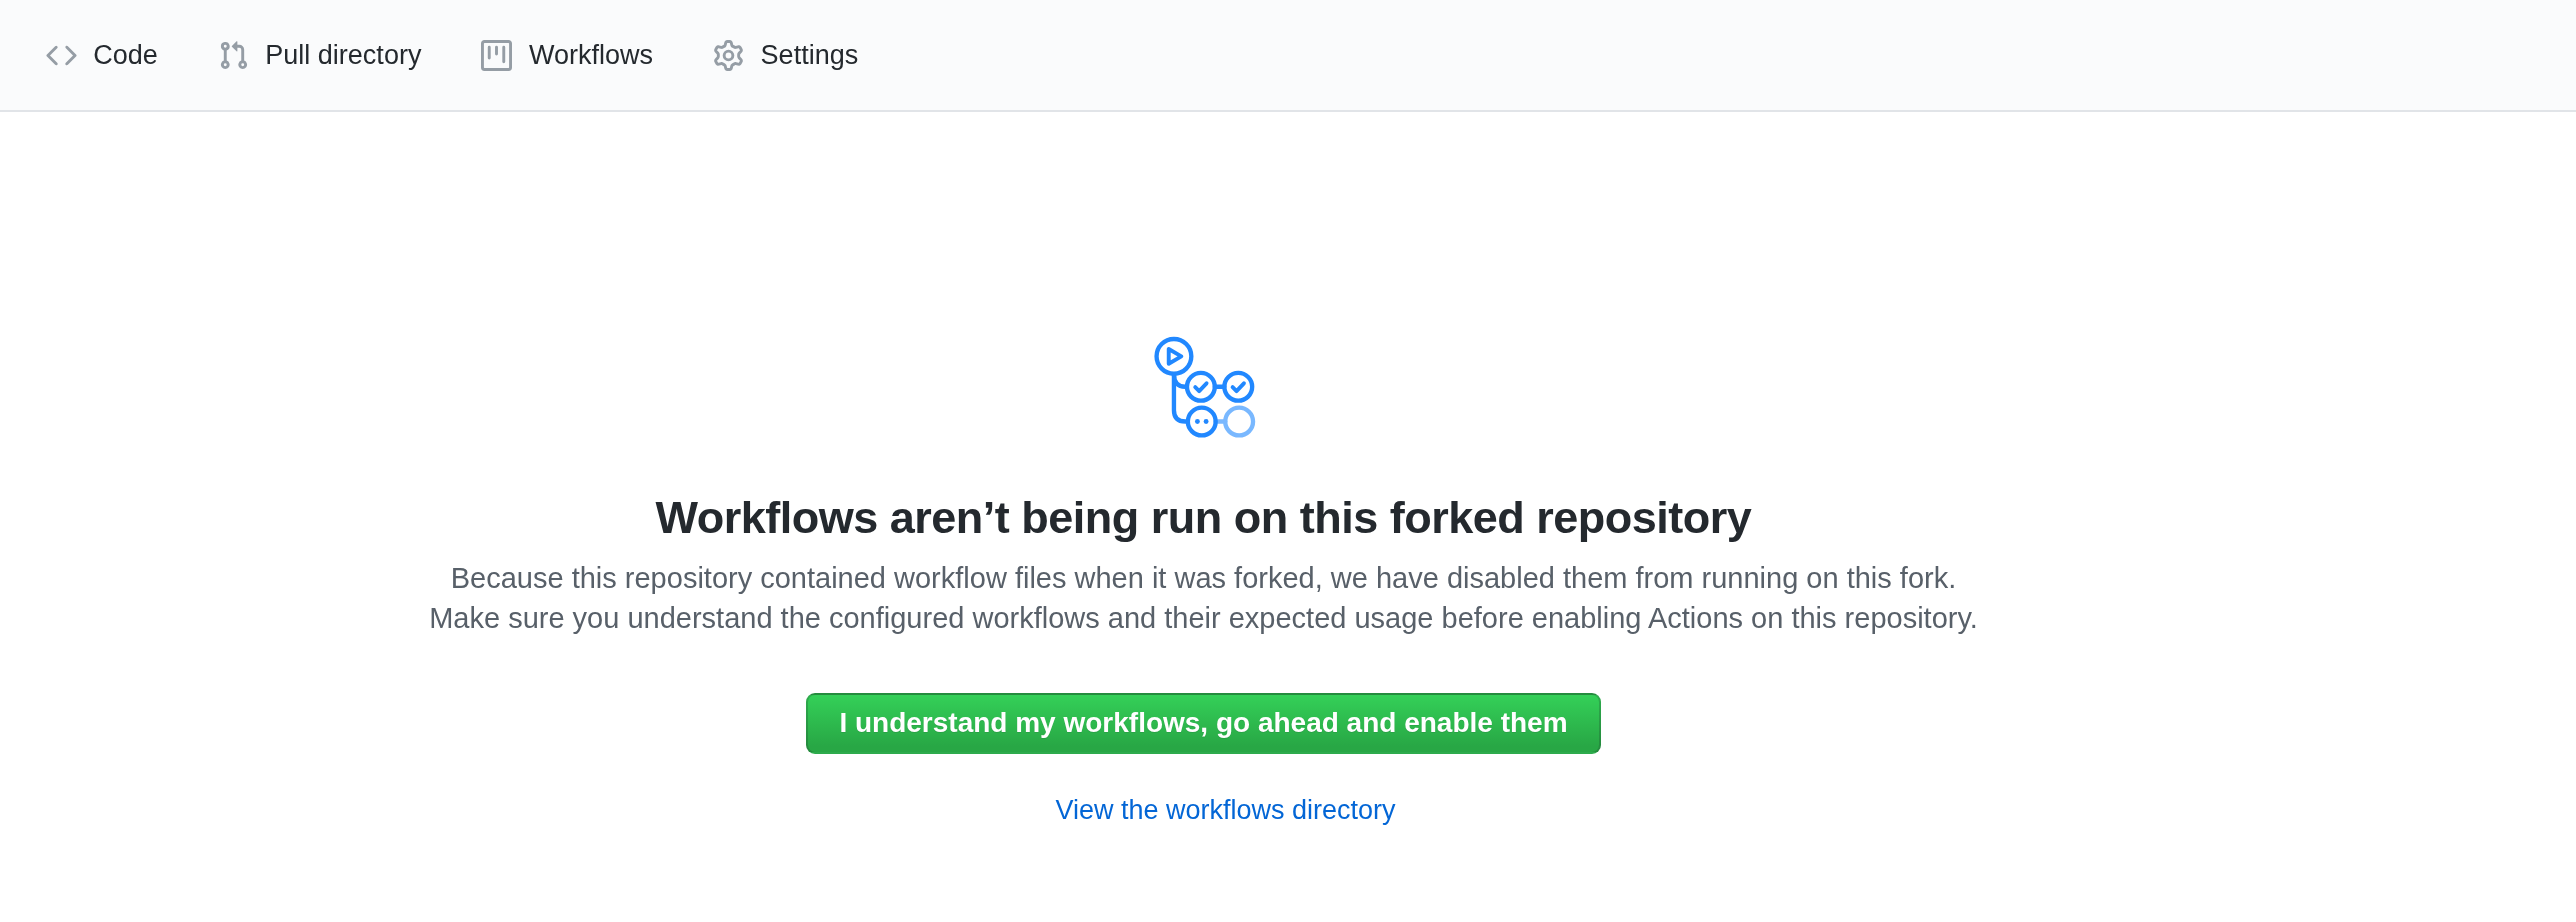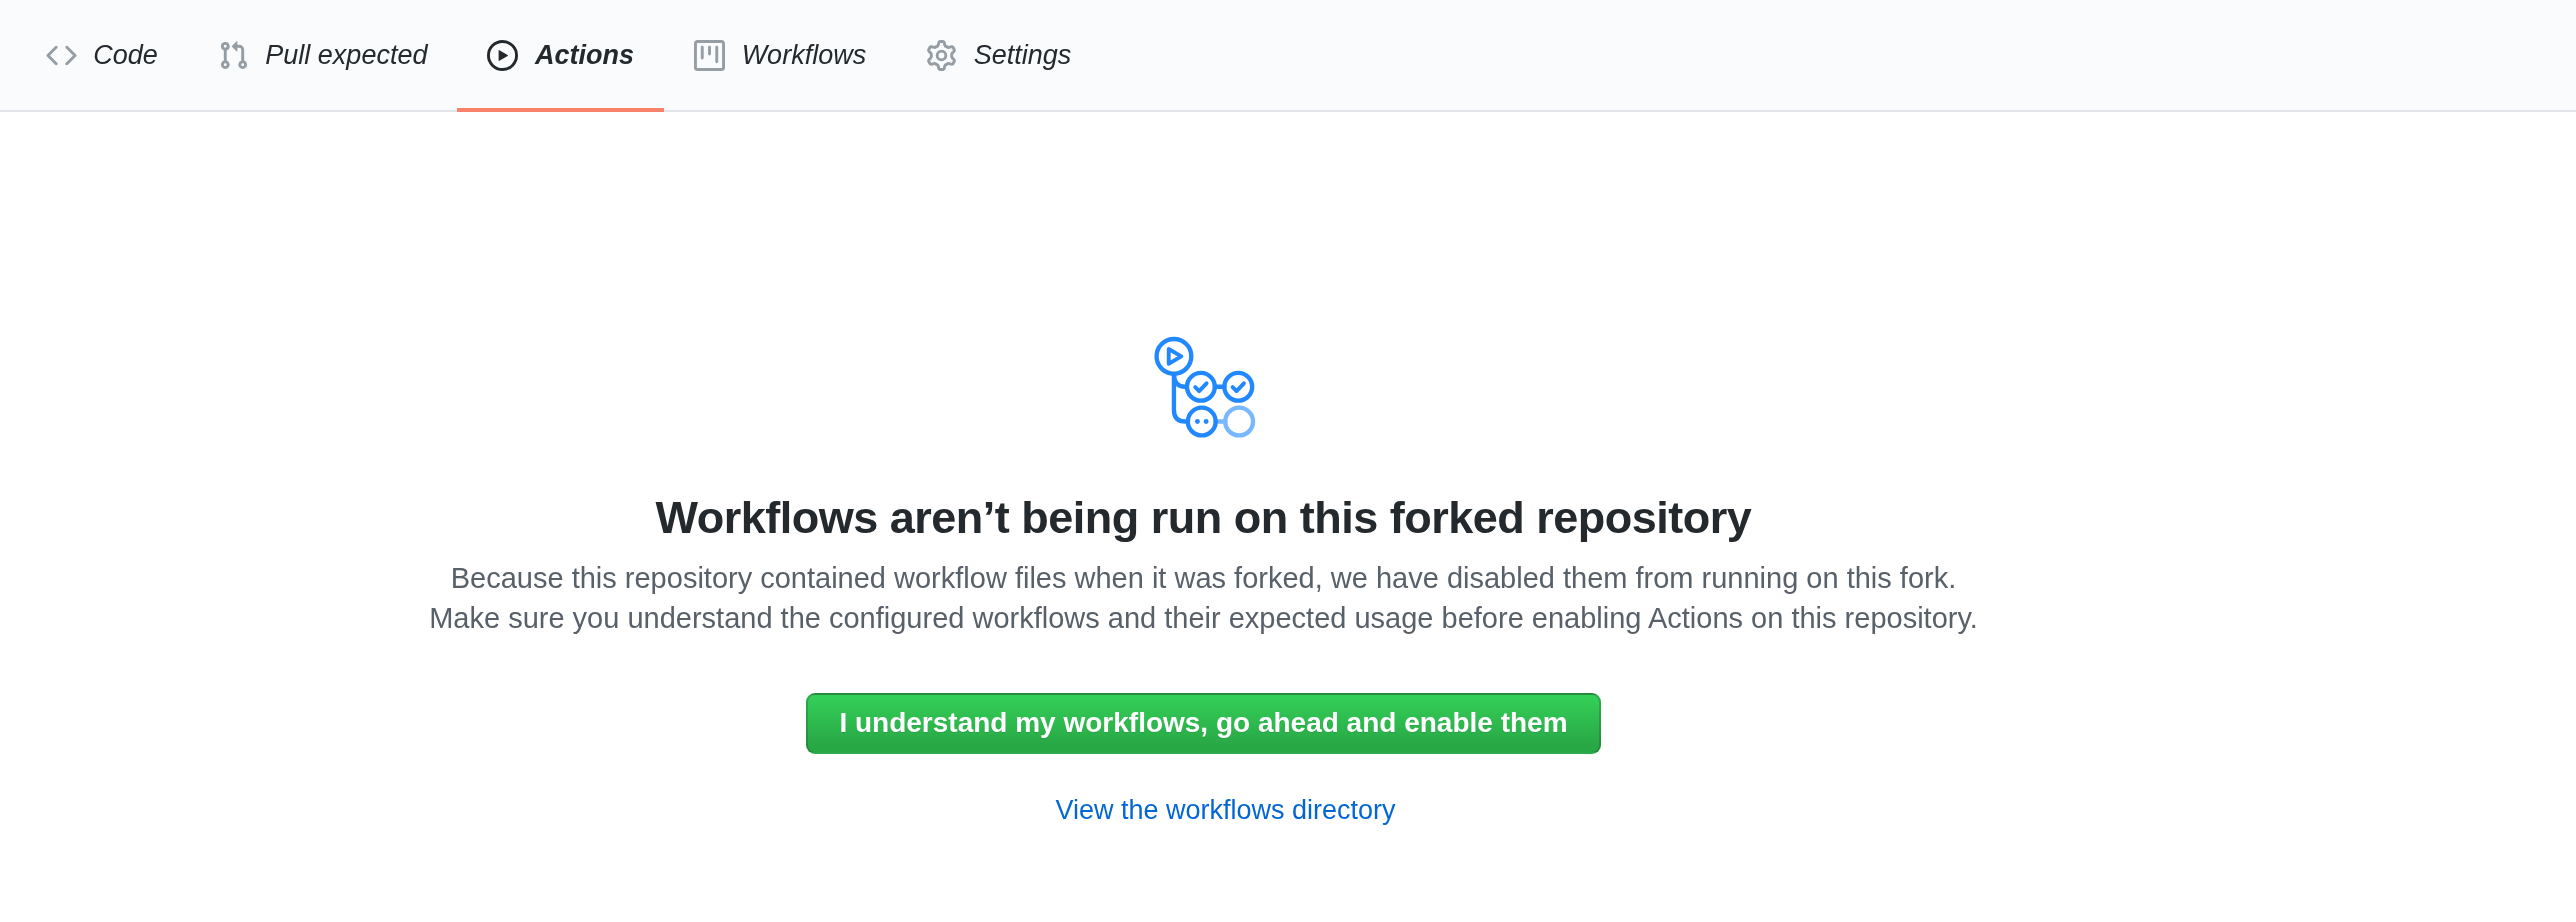--- a/index.html
+++ b/index.html
@@ -24,21 +24,20 @@
     display: flex;
     align-items: center;
     padding: 0 30px;
     font-size: 27px;
     line-height: 1;
     color: #24292e;
     text-decoration: none;
     position: relative;
     cursor: pointer;
     white-space: nowrap;
-    font-style: italic;
   }
   .tab .octicon { fill: #959da5; margin-right: 16.6px; display: block; }
   .tab.active { font-weight: 700; }
   .tab.active .octicon { fill: #24292e; }
   .tab.active::after {
     content: "";
     position: absolute;
     left: 0; right: 0; bottom: -2px;
     height: 3.9px;
     background: #f9826c;
@@ -106,29 +105,23 @@
     <svg class="octicon" width="31" height="31" viewBox="0 0 16 16" aria-hidden="true">
       <path d="m11.28 3.22 4.25 4.25a.75.75 0 0 1 0 1.06l-4.25 4.25a.749.749 0 0 1-1.275-.326.749.749 0 0 1 .215-.734L13.94 8l-3.69-3.72a.749.749 0 0 1 .326-1.275.749.749 0 0 1 .734.215Zm-6.56 0a.751.751 0 0 1 1.042.018.751.751 0 0 1 .018 1.042L2.06 8l3.72 3.72a.749.749 0 0 1-.326 1.275.749.749 0 0 1-.734-.215L.47 8.53a.75.75 0 0 1 0-1.06Z"></path>
     </svg>
     <span>Code</span>
   </a>
 
   <a class="tab">
     <svg class="octicon" width="31" height="31" viewBox="0 0 16 16" aria-hidden="true">
       <path d="M1.5 3.25a2.25 2.25 0 1 1 3 2.122v5.256a2.251 2.251 0 1 1-1.5 0V5.372A2.25 2.25 0 0 1 1.5 3.25Zm5.677-.177L9.573.677A.25.25 0 0 1 10 .854V2.5h1A2.5 2.5 0 0 1 13.5 5v5.628a2.251 2.251 0 1 1-1.5 0V5a1 1 0 0 0-1-1h-1v1.646a.25.25 0 0 1-.427.177L7.177 3.427a.25.25 0 0 1 0-.354ZM3.75 2.5a.75.75 0 1 0 0 1.5.75.75 0 0 0 0-1.5Zm0 9.5a.75.75 0 1 0 0 1.5.75.75 0 0 0 0-1.5Zm8.25.75a.75.75 0 1 0 1.5 0 .75.75 0 0 0-1.5 0Z"></path>
     </svg>
-    <span>Pull expected</span>
+    <span>Pull directory</span>
   </a>
 
-  <a class="tab active">
-    <svg class="octicon" width="31" height="31" viewBox="0 0 16 16" aria-hidden="true">
-      <path d="M8 0a8 8 0 1 1 0 16A8 8 0 0 1 8 0ZM1.5 8a6.5 6.5 0 1 0 13 0 6.5 6.5 0 0 0-13 0Zm4.879-2.773 4.264 2.559a.25.25 0 0 1 0 .428l-4.264 2.559A.25.25 0 0 1 6 10.559V5.442a.25.25 0 0 1 .379-.215Z"></path>
-    </svg>
-    <span>Actions</span>
-  </a>
 
   <a class="tab">
     <svg class="octicon" width="31" height="31" viewBox="0 0 16 16" aria-hidden="true">
       <path d="M1.75 0h12.5C15.216 0 16 .784 16 1.75v12.5A1.75 1.75 0 0 1 14.25 16H1.75A1.75 1.75 0 0 1 0 14.25V1.75C0 .784.784 0 1.75 0ZM1.5 1.75v12.5c0 .138.112.25.25.25h12.5a.25.25 0 0 0 .25-.25V1.75a.25.25 0 0 0-.25-.25H1.75a.25.25 0 0 0-.25.25ZM11.75 3a.75.75 0 0 1 .75.75v7.5a.75.75 0 0 1-1.5 0v-7.5a.75.75 0 0 1 .75-.75Zm-8.25.75a.75.75 0 0 1 1.5 0v5.5a.75.75 0 0 1-1.5 0ZM8 3a.75.75 0 0 1 .75.75v3.5a.75.75 0 0 1-1.5 0v-3.5A.75.75 0 0 1 8 3Z"></path>
     </svg>
     <span>Workflows</span>
   </a>
 
   <a class="tab">
     <svg class="octicon" width="31" height="31" viewBox="0 0 16 16" aria-hidden="true">

